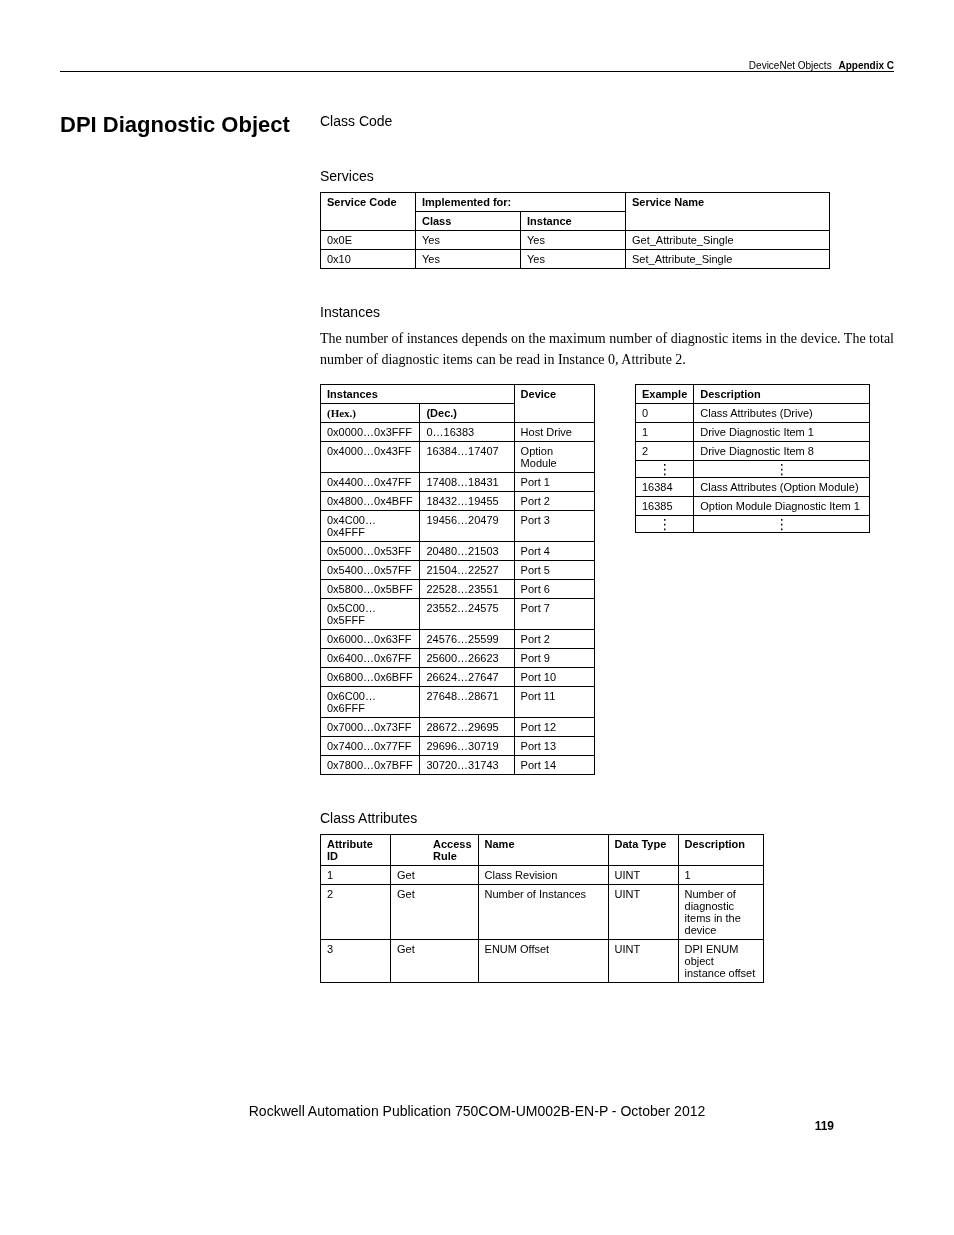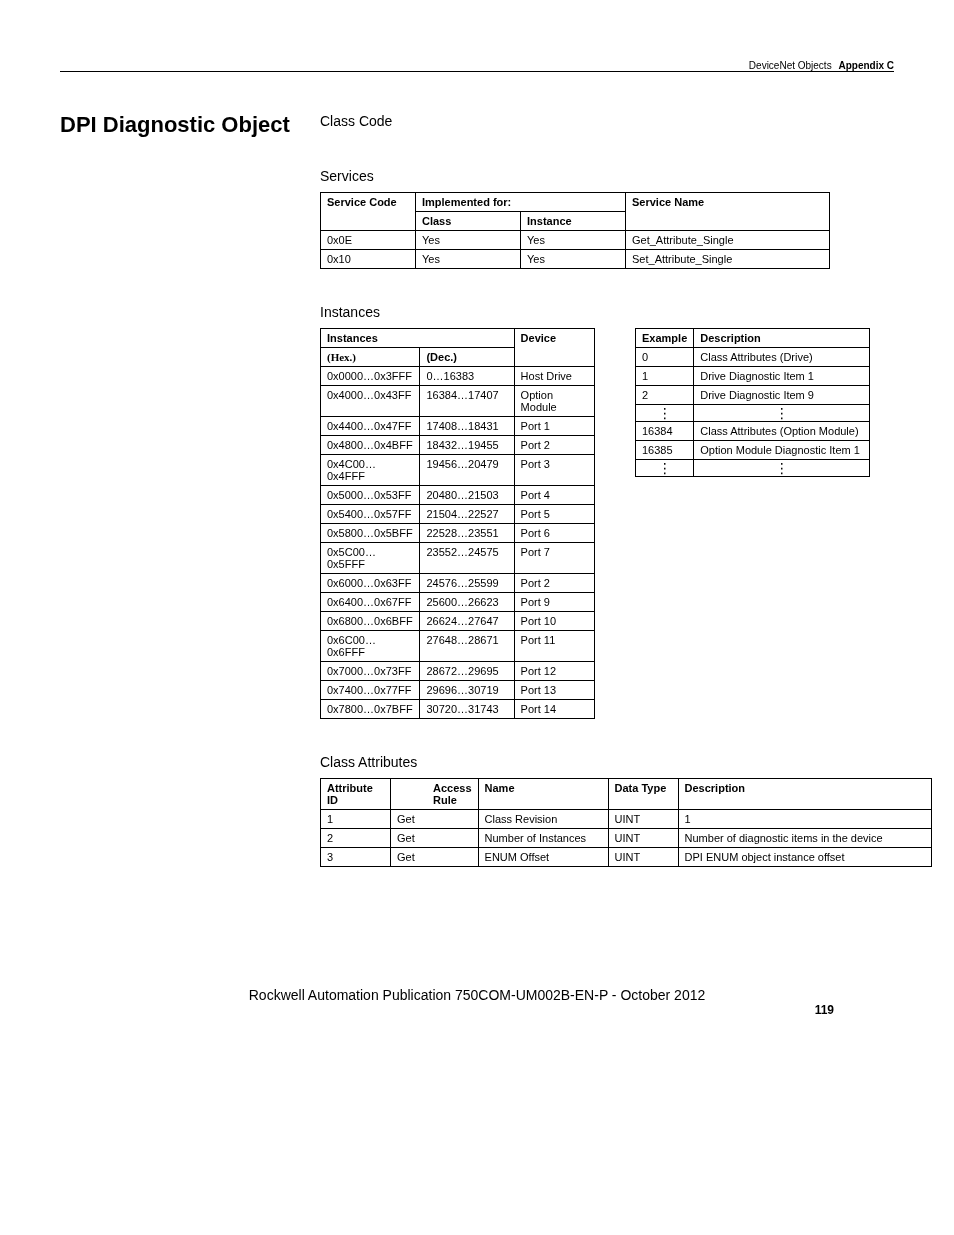--- a/index.html
+++ b/index.html
@@ -84,21 +84,21 @@
   }
   .tbl-instances { width: 275px; }
   .tbl-instances th.hex { width: 105px; font-family: Liberation Serif, serif; }
   .tbl-instances th.dec { width: 100px; }
   .tbl-instances th.dev { width: 85px; }
 
   .tbl-example { width: 235px; }
   .tbl-example th.ex { width: 55px; }
   .vdots { text-align: center; font-size: 14px; line-height: 10px; letter-spacing: 0; }
 
-  .tbl-classattr { width: 612px; }
+  .tbl-classattr { width: 444px; }
   .tbl-classattr th.aid { width: 70px; }
   .tbl-classattr th.rule { width: 70px; padding-left: 42px; }
   .tbl-classattr th.name { width: 130px; }
   .tbl-classattr th.dt { width: 70px; }
 
   .footer {
     margin-top: 120px;
     text-align: center;
     font-size: 14px;
   }
@@ -153,20 +153,21 @@
           <td>Yes</td>
           <td>Yes</td>
           <td>Set_Attribute_Single</td>
         </tr>
       </tbody>
   </table>
 </div>
 
 <div class="section-block">
   <h2 class="subsection">Instances</h2>
+  <p class="body-text">The number of instances depends on the maximum number of diagnostic items in the device. The total number of diagnostic items can be read in Instance 0, Attribute 2.</p>
   <div class="instances-row">
     <table class="tbl-instances">
       <tbody>
           <tr>
         <th colspan="2">Instances</th>
         <th rowspan="2" class="dev">Device</th>
       </tr>
       <tr>
         <th class="hex">(Hex.)</th>
         <th class="dec">(Dec.)</th>
@@ -267,21 +268,21 @@
           <tr>
             <td>0</td>
             <td>Class Attributes (Drive)</td>
           </tr>
           <tr>
             <td>1</td>
             <td>Drive Diagnostic Item 1</td>
           </tr>
           <tr>
             <td>2</td>
-            <td>Drive Diagnostic Item 9</td>
+            <td>Drive Diagnostic Item 8</td>
           </tr>
           <tr>
             <td class="vdots">⋮</td>
             <td class="vdots">⋮</td>
           </tr>
           <tr>
             <td>16384</td>
             <td>Class Attributes (Option Module)</td>
           </tr>
           <tr>

